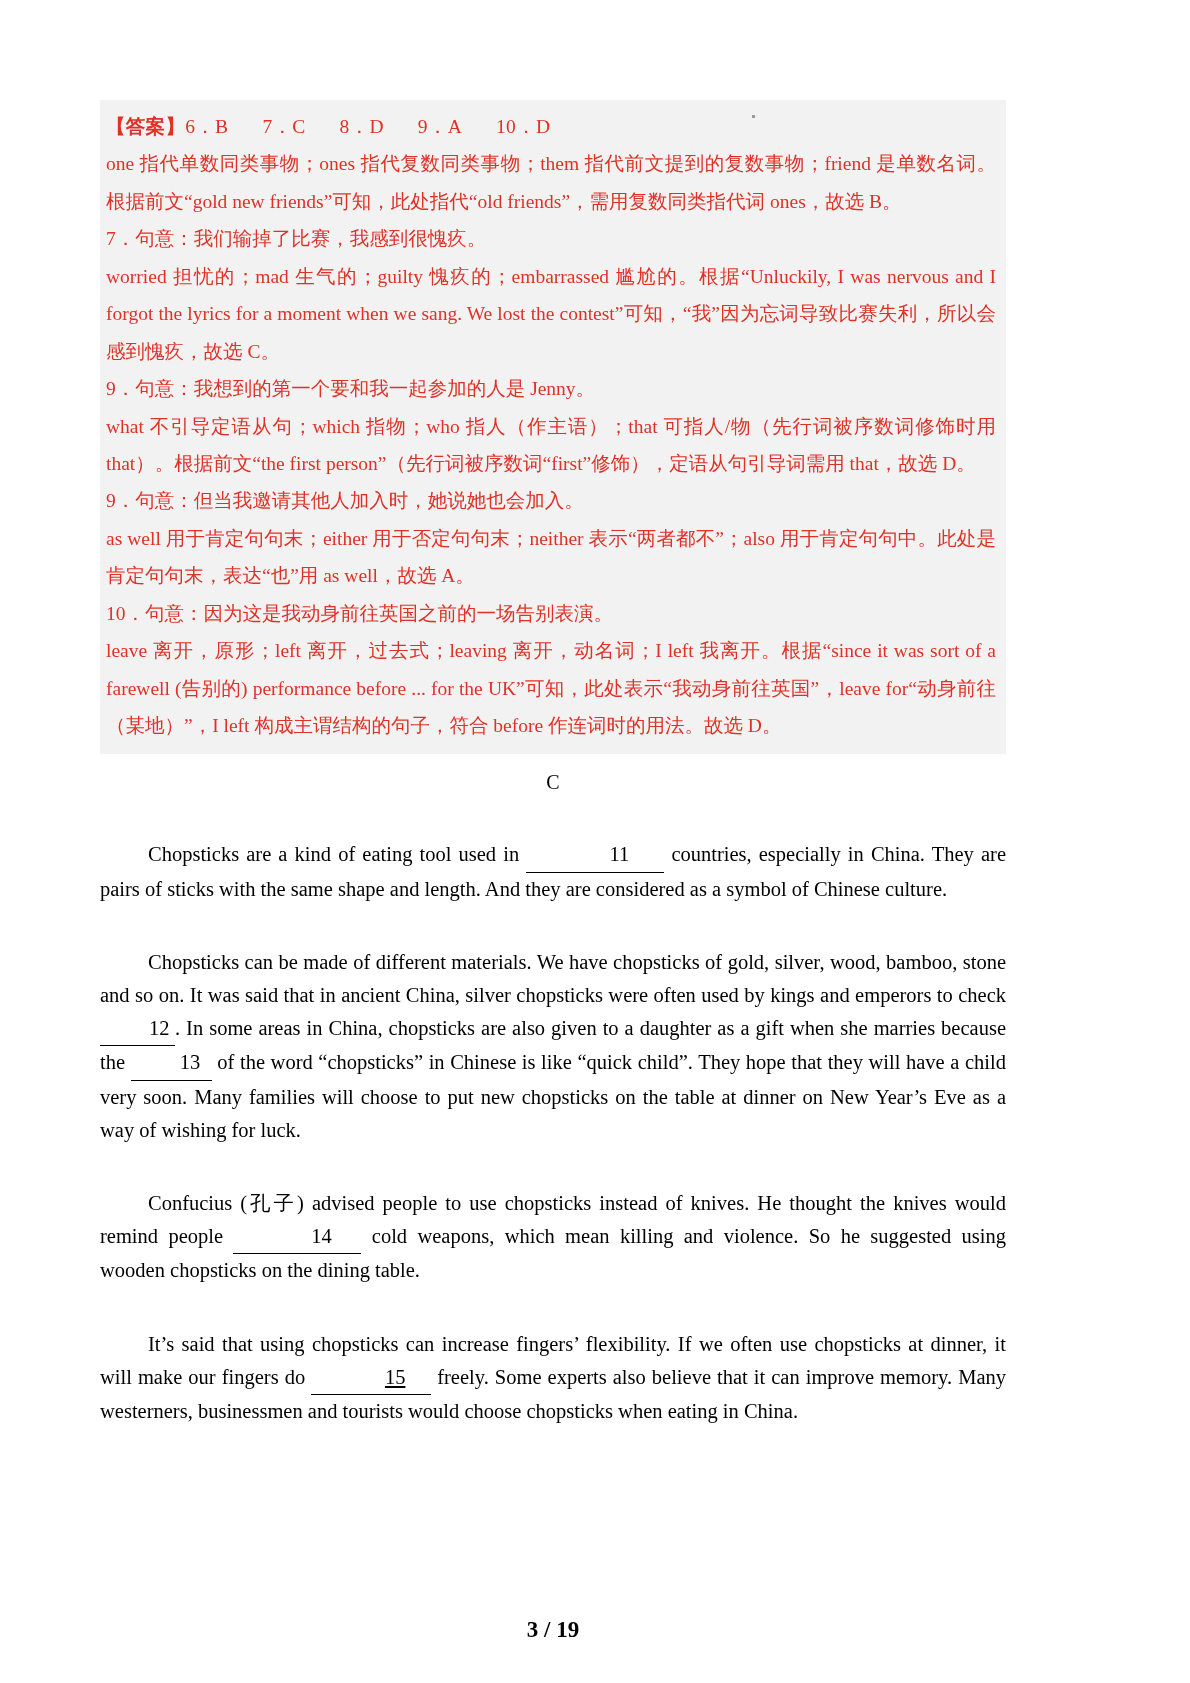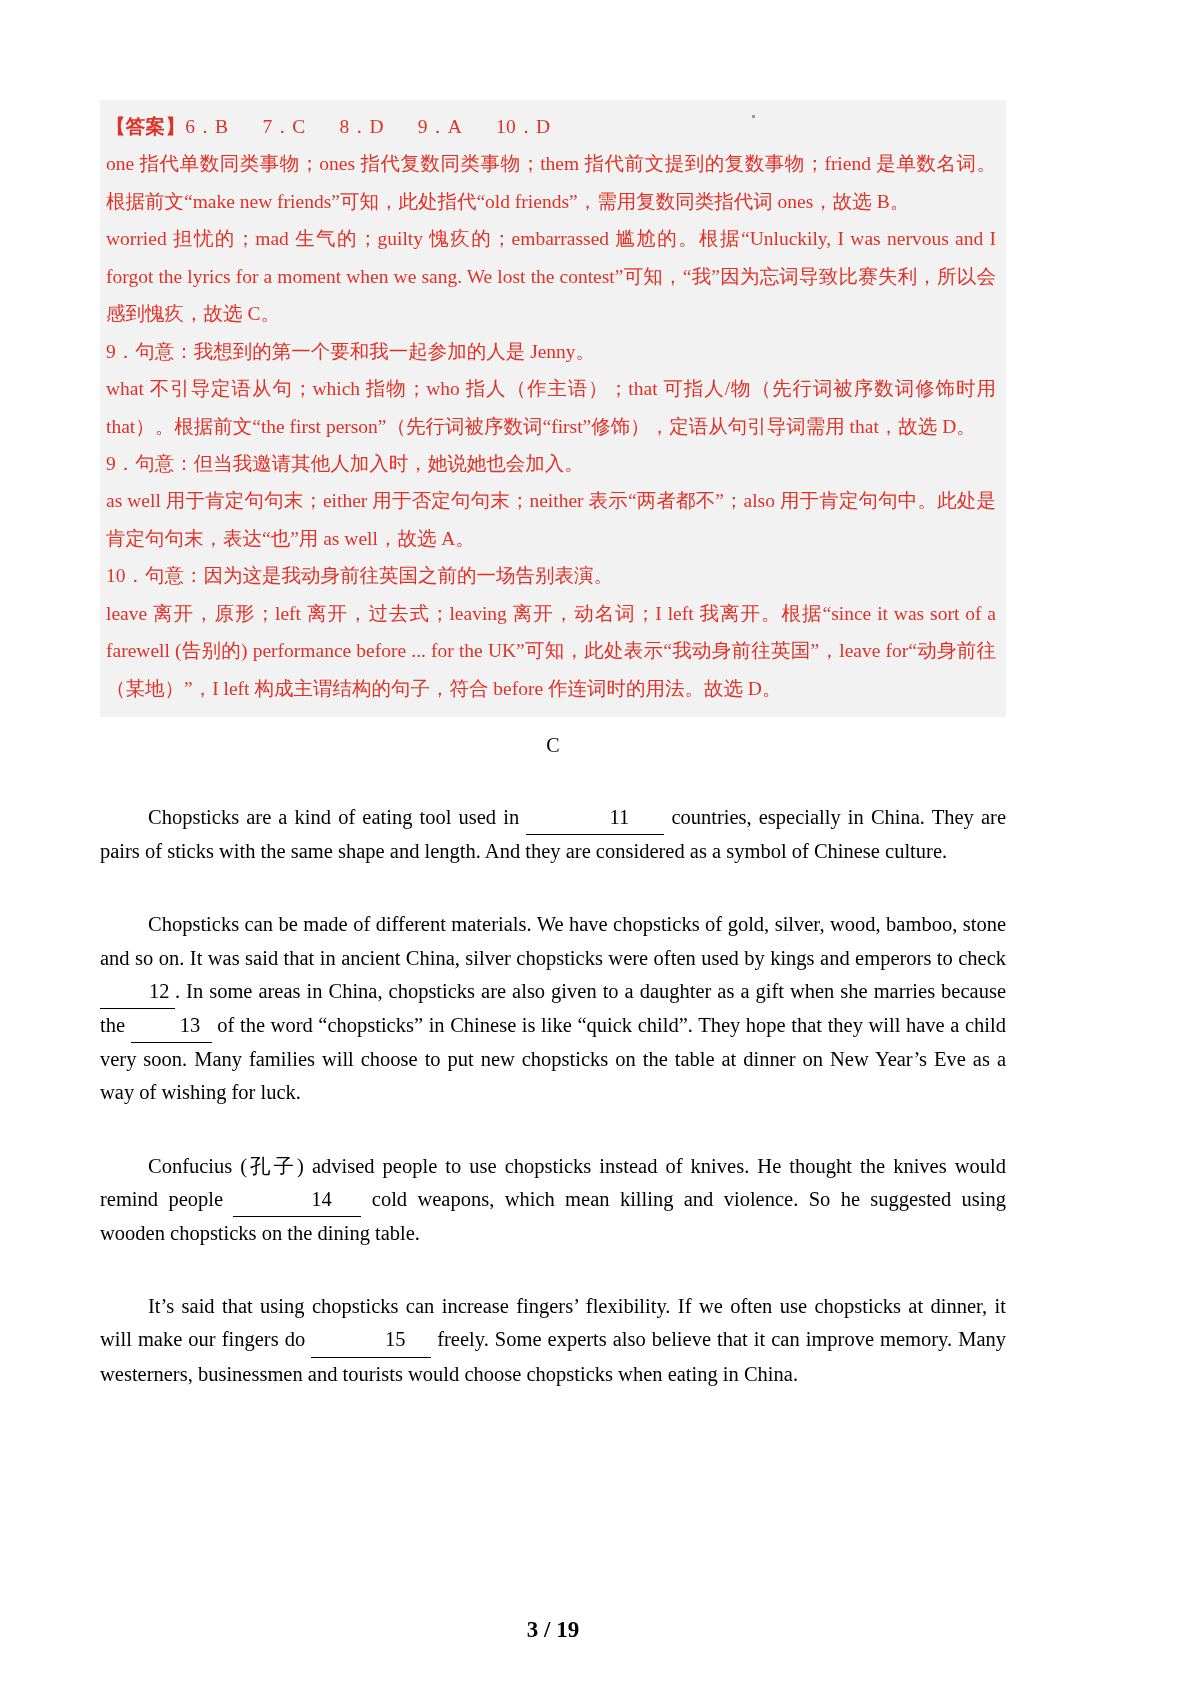--- a/index.html
+++ b/index.html
@@ -71,21 +71,21 @@
   .blank-long {
     display: inline-block;
     border-bottom: 1.3px solid #000;
     text-align: center;
     vertical-align: baseline;
   }
   .b11 { width: 138px; }
   .b12 { width: 74px; text-align: left; padding-left: 1px;}
   .b13 { width: 80px; text-align: left; padding-left: 1px;}
   .b14 { width: 128px; }
-  .b15 { width: 120px; }
+  .b15 { width: 120px; text-decoration: underline; }
 
   
   .options {
     font-size: 20.5px;
     line-height: 1.6;
     color: #000;
     margin-top: 4px;
     white-space: nowrap;
   }
   .opt { display: inline-block; }
@@ -121,22 +121,23 @@
 
   <div class="tiny-dot"></div>
 
   <div class="answer-block">
 
     <p class="firstline">
       <span class="lbl">【答案】</span><span>6．</span><span>B</span><span class="sp-wide"></span><span>7．</span><span>C</span><span class="sp-wide"></span><span>8．</span><span>D</span><span class="sp-wide"></span><span>9．</span><span>A</span><span class="sp-wide"></span><span>10．</span><span>D</span>
     </p>
 
 
-    <p>one 指代单数同类事物；ones 指代复数同类事物；them 指代前文提到的复数事物；friend 是单数名词。根据前文“make new friends”可知，此处指代“old friends”，需用复数同类指代词 ones，故选 B。</p>
+    <p>one 指代单数同类事物；ones 指代复数同类事物；them 指代前文提到的复数事物；friend 是单数名词。根据前文“gold new friends”可知，此处指代“old friends”，需用复数同类指代词 ones，故选 B。</p>
 
+    <p>7．句意：我们输掉了比赛，我感到很愧疚。</p>
     <p>worried 担忧的；mad 生气的；guilty 愧疚的；embarrassed 尴尬的。根据“Unluckily, I was nervous and I forgot the lyrics for a moment when we sang. We lost the contest”可知，“我”因为忘词导致比赛失利，所以会感到愧疚，故选 C。</p>
 
     <p>9．句意：我想到的第一个要和我一起参加的人是 Jenny。</p>
     <p>what 不引导定语从句；which 指物；who 指人（作主语）；that 可指人/物（先行词被序数词修饰时用 that）。根据前文“the first person”（先行词被序数词“first”修饰），定语从句引导词需用 that，故选 D。</p>
 
     <p>9．句意：但当我邀请其他人加入时，她说她也会加入。</p>
     <p>as well 用于肯定句句末；either 用于否定句句末；neither 表示“两者都不”；also 用于肯定句句中。此处是肯定句句末，表达“也”用 as well，故选 A。</p>
 
     <p>10．句意：因为这是我动身前往英国之前的一场告别表演。</p>
     <p>leave 离开，原形；left 离开，过去式；leaving 离开，动名词；I left 我离开。根据“since it was sort of a farewell (告别的) performance before ... for the UK”可知，此处表示“我动身前往英国”，leave for“动身前往（某地）”，I left 构成主谓结构的句子，符合 before 作连词时的用法。故选 D。</p>

